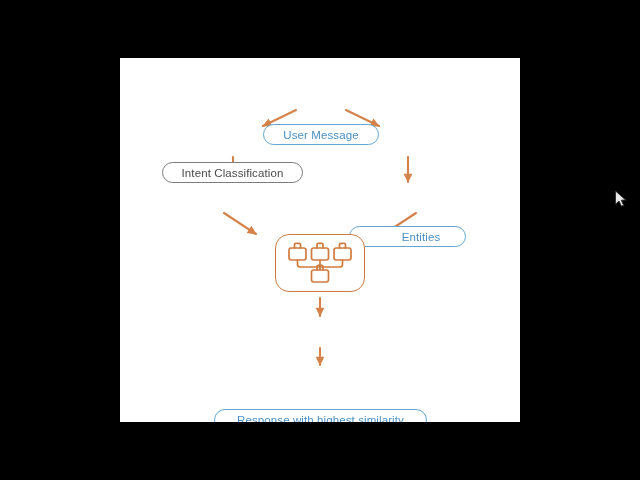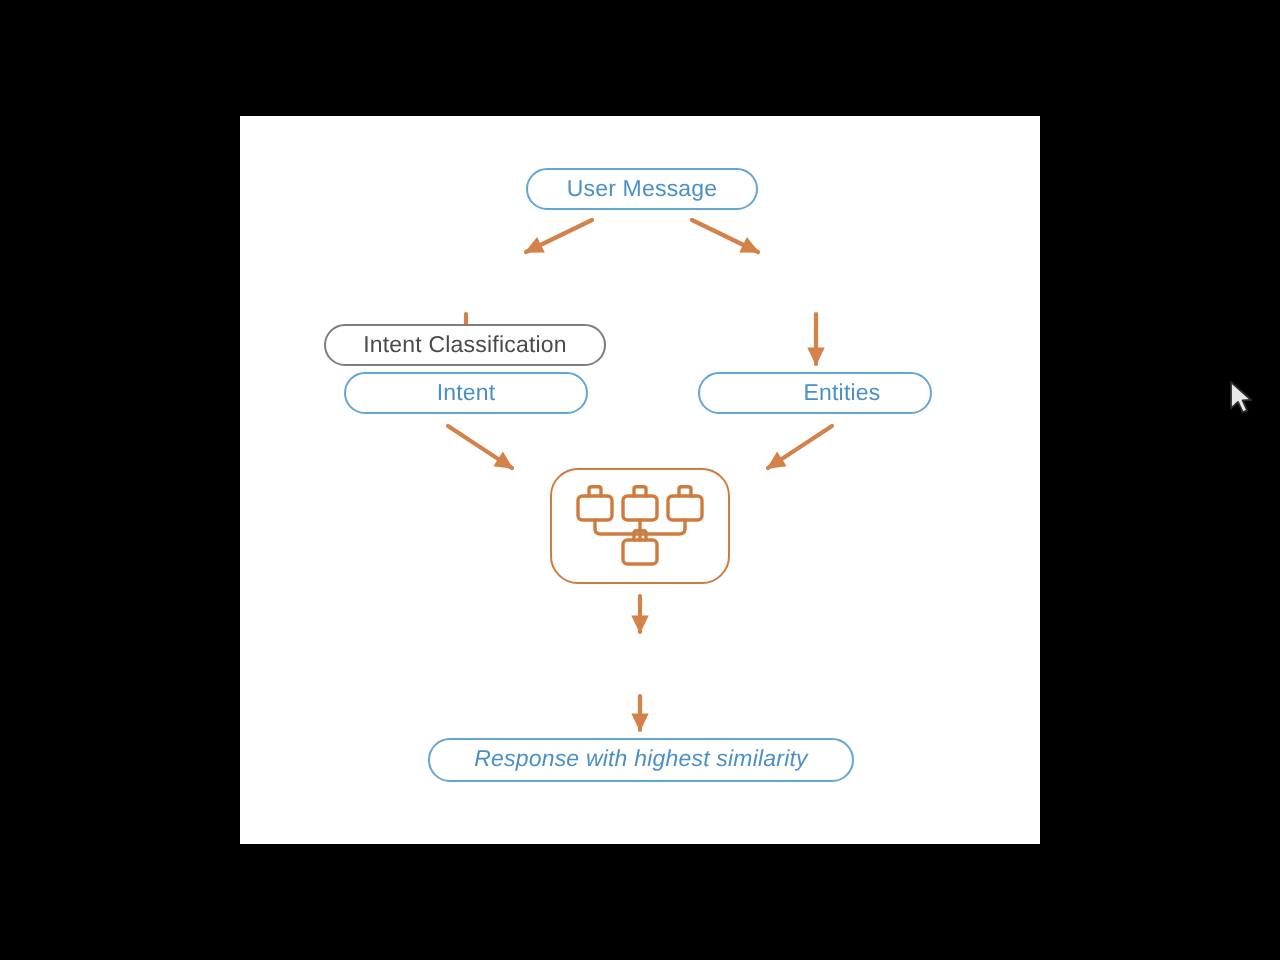--- a/index.html
+++ b/index.html
@@ -44,38 +44,39 @@
     border-radius: 11px;
     border-width: 1.3px;
     border-style: solid;
     background: #ffffff;
     white-space: nowrap;
     letter-spacing: 0.1px;
   }
   .node-blue {
     border-color: #63a6d4;
     color: #4a90c4;
+    margin-top: 40px;
   }
   .node-gray {
     border-color: #7d7d7d;
     color: #4a4a4a;
   }
   .node-orange {
     border-color: #d07b3e;
     border-width: 1.8px;
     border-radius: 14px;
   }
   #node-user-message   { left: 143px; top: 26px;  width: 116px; height: 21px; font-size: 11.5px; }
   #node-intent-class   { left: 42px;  top: 72px;  width: 141px; height: 21px; font-size: 11.5px; margin-top: 32px; }
   #node-entity-recog   { left: 218px; top: 72px;  width: 141px; height: 21px; font-size: 11.5px; }
   #node-intent         { left: 52px;  top: 128px; width: 122px; height: 21px; font-size: 11.5px; }
   #node-entities       { left: 229px; top: 128px; width: 117px; height: 21px; font-size: 11.5px; padding-left: 27px; }
   #node-model-box      { left: 155px; top: 176px; width: 90px;  height: 58px; }
   #node-response-sel   { left: 130px; top: 262px; width: 140px; height: 22px; font-size: 11.5px; }
-  #node-response-final { left: 94px;  top: 311px; width: 213px; height: 22px; font-size: 11.5px; font-style: italic; }
+  #node-response-final { left: 94px;  top: 311px; width: 213px; height: 22px; font-size: 11.5px; }
   #model-icon {
     width: 72px;
     height: 44px;
   }
   #cursor {
     position: absolute;
     left: 614px;
     top: 190px;
     width: 14px;
     height: 18px;
@@ -109,23 +110,20 @@
 
     <div class="node node-blue" id="node-user-message">
       <span>User Message</span>
     </div>
 
     <div class="node node-gray" id="node-intent-class">
       <span>Intent Classification</span>
     </div>
 
 
-    <div class="node node-blue" id="node-intent">
-      <span>Intent</span>
-    </div>
 
     <div class="node node-blue" id="node-entities">
       <span>Entities</span>
     </div>
 
     <div class="node node-orange" id="node-model-box">
       <svg id="model-icon" viewBox="0 0 72 44">
         <g stroke="#d07b3e" stroke-width="1.7" fill="none" stroke-linecap="round" stroke-linejoin="round">
           <rect x="5" y="7" width="17" height="12" rx="2.2"></rect>
           <path d="M 10.5 7 L 10.5 3.6 Q 10.5 2.4 11.8 2.4 L 15.2 2.4 Q 16.5 2.4 16.5 3.6 L 16.5 7"></path>

